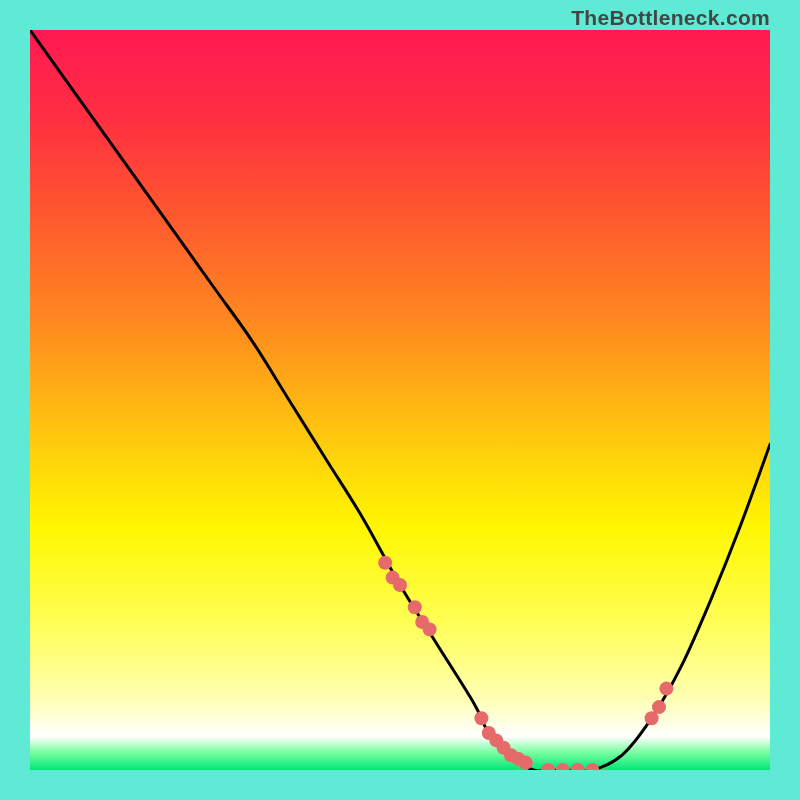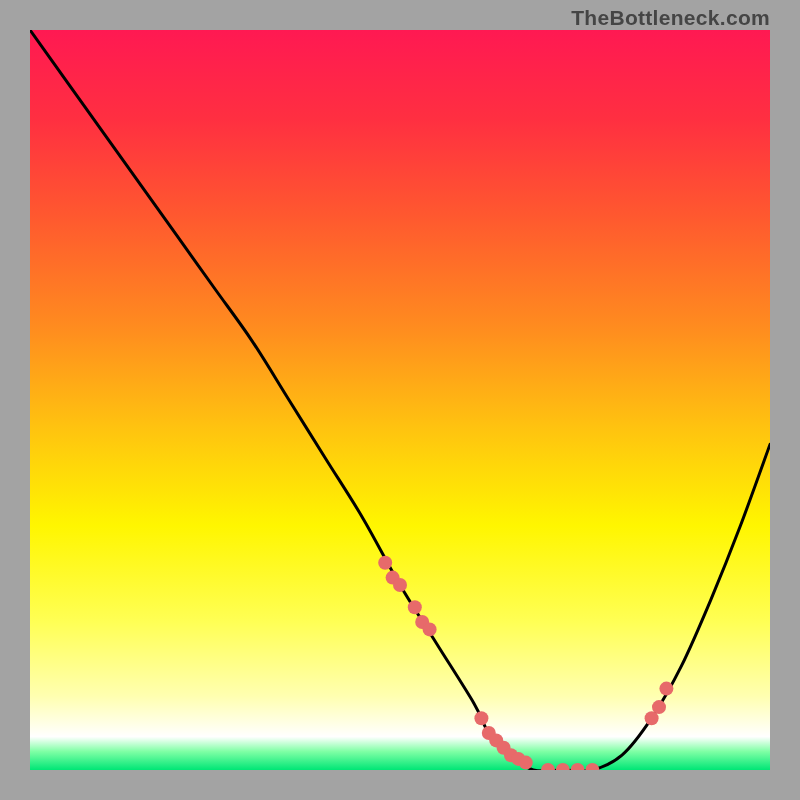--- a/index.html
+++ b/index.html
@@ -1,17 +1,17 @@
 <!DOCTYPE html>
 <html><head>
 <meta charset="utf-8">
 <style>
   * { margin: 0; padding: 0; box-sizing: border-box; }
   body { background: #000; width: 800px; height: 800px; overflow: hidden; position: relative; font-family: Arial, sans-serif; }
-  .page { width: 800px; height: 800px; background: #a3a3a3; position: relative; }
+  .page { width: 800px; height: 800px; background: #5eead4; position: relative; }
   .plot-frame { position: absolute; left: 30px; top: 30px; width: 740px; height: 740px; background: #000; }
   .gradient-area { position: absolute; left: 0; top: 0; width: 740px; height: 740px; }
   .curve-layer { position: absolute; left: 0; top: 0; width: 740px; height: 740px; }
   .watermark { position: absolute; right: 30px; top: 6px; color: #454545; font-size: 21px; font-weight: bold; letter-spacing: 0.3px; }
 </style>
 </head>
 <body>
 
 <div class="page">
   <div class="watermark">TheBottleneck.com</div>

